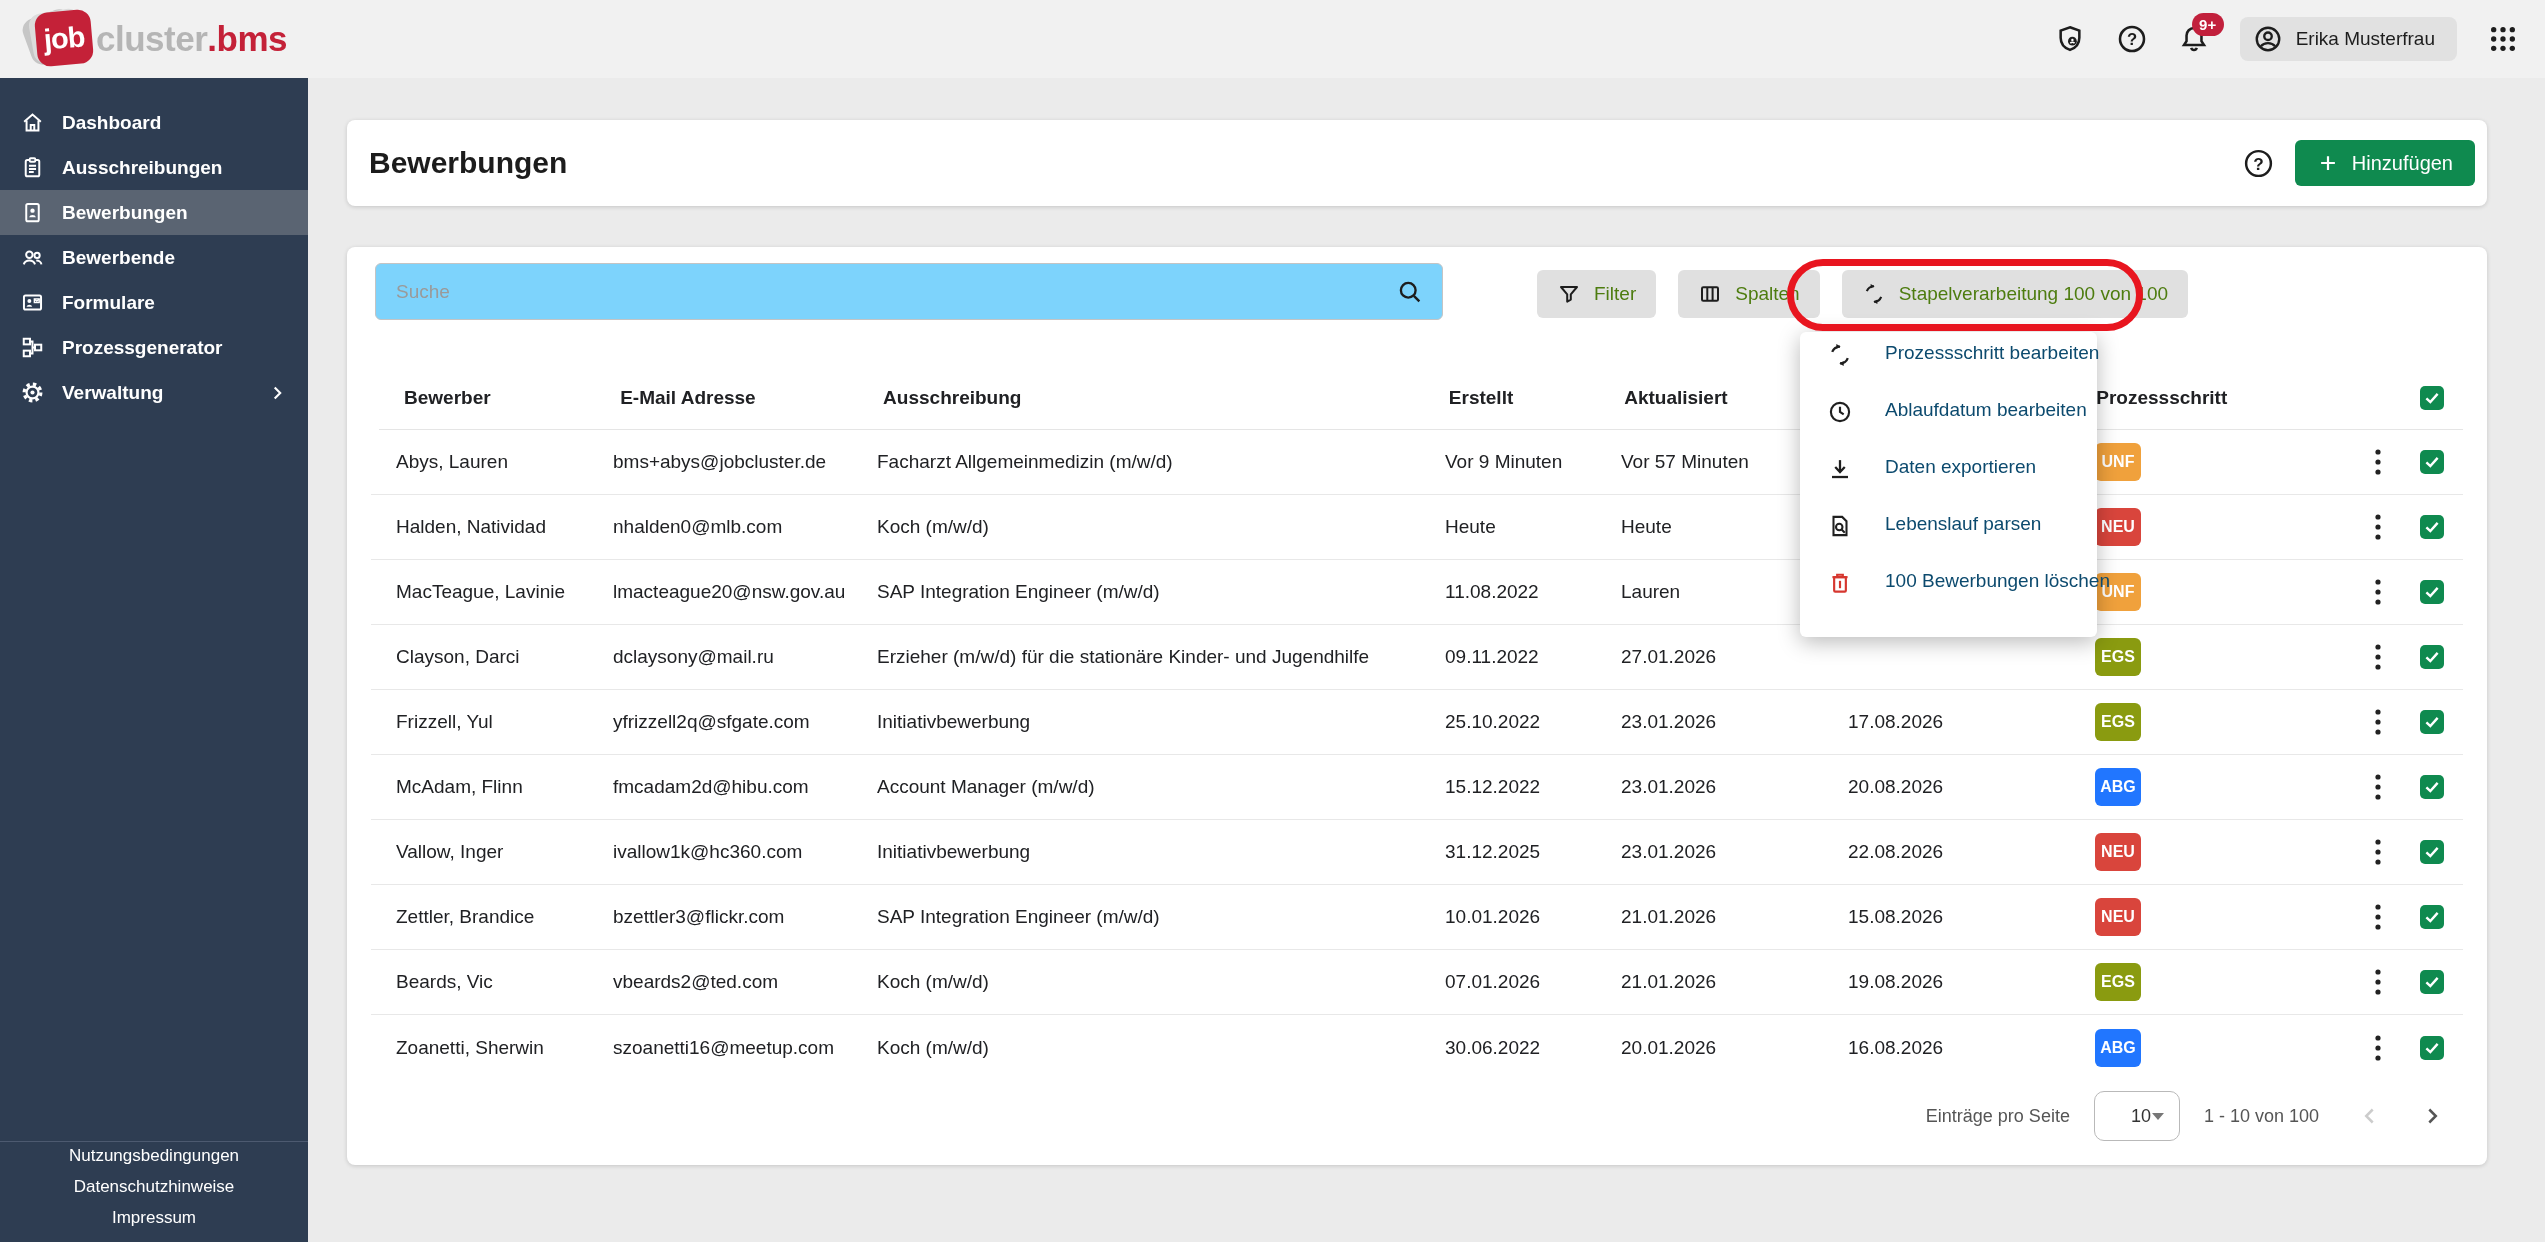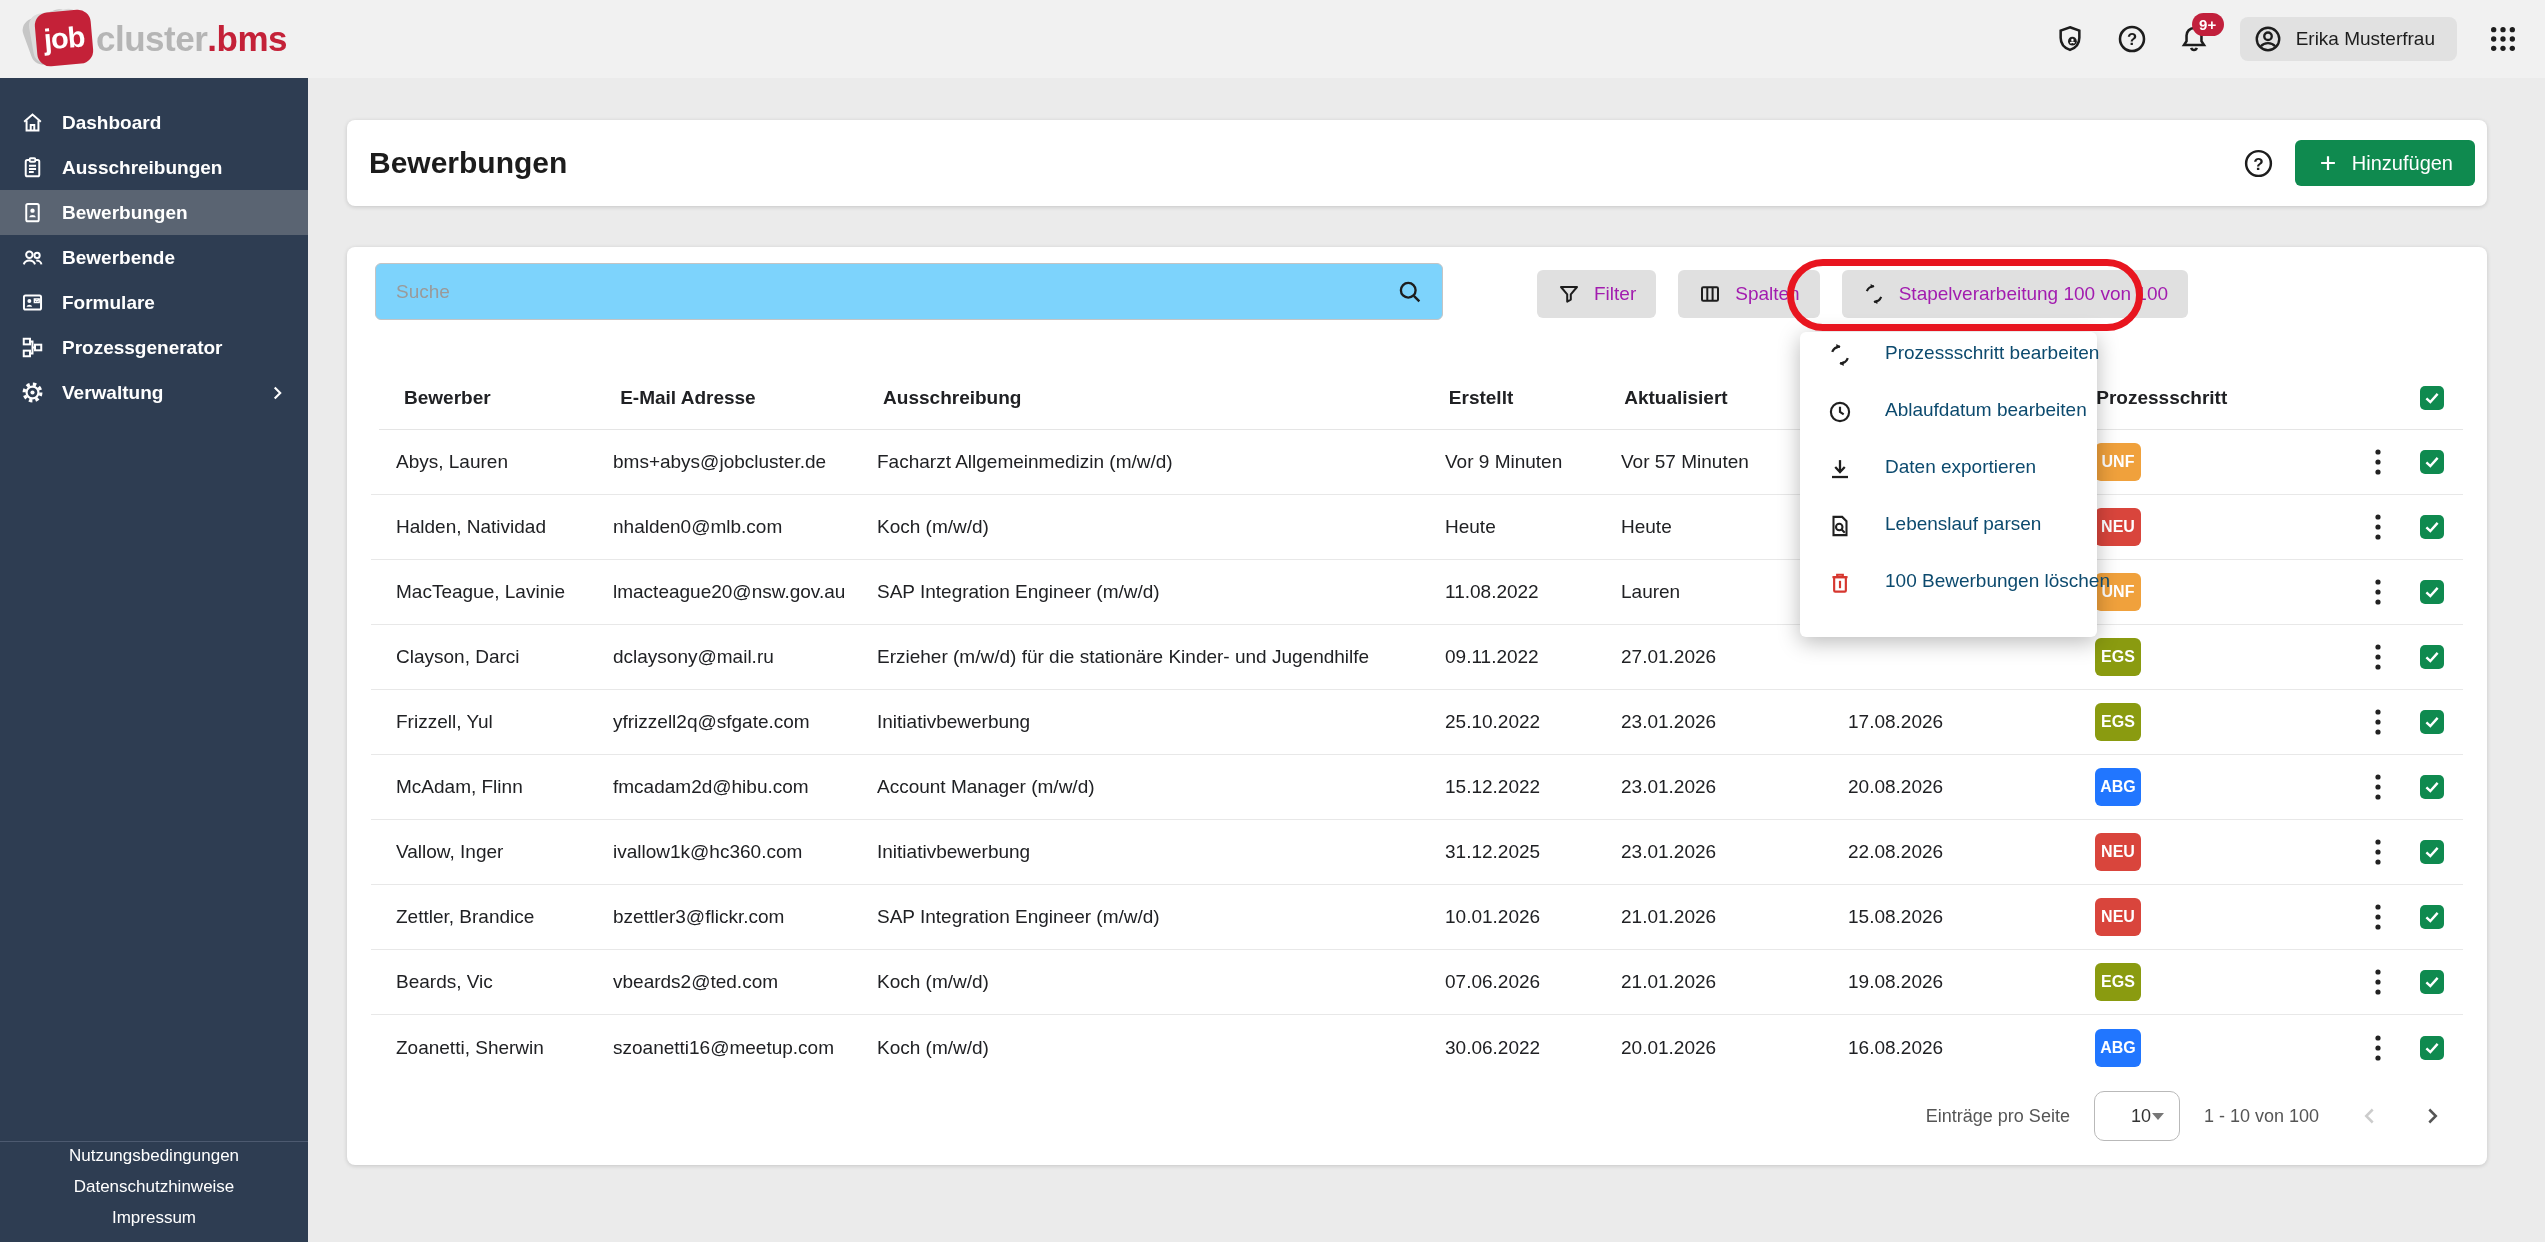--- a/index.html
+++ b/index.html
@@ -81,21 +81,21 @@
   .search-box input {
     flex:1; height:100%; border:none; outline:none; background:transparent;
     font-size:19px; font-family:inherit; color:#333; padding:0 20px;
   }
   .search-box input::placeholder { color:#9a9a9a; }
   .search-glass { margin-right:18px; }
 
   .toolbar-btns { position:absolute; left:1190px; top:23px; display:flex; gap:22px; }
   .btn-gray {
     height:48px; background:#e0e0e0; border:none; border-radius:6px;
-    font-size:19px; font-family:inherit; color:#a21caf;
+    font-size:19px; font-family:inherit; color:#4d7c0f;
     display:flex; align-items:center; gap:13px; padding:0 20px; cursor:pointer; white-space:nowrap;
   }
 
   .annotation {
     position:absolute; left:1440px; top:12px; width:356px; height:72px;
     border:7px solid #e8151f; border-radius:40px; z-index:30; pointer-events:none;
   }
 
   
   .menu {
@@ -643,21 +643,21 @@
           <polyline points="4.5,12.5 9.8,17.5 19.5,6.5"></polyline>
         </svg>
       </span>
     </div>
   </div>
 
   <div class="tr">
     <div class="td c1">Beards, Vic</div>
     <div class="td c2">vbeards2@ted.com</div>
     <div class="td c3">Koch (m/w/d)</div>
-    <div class="td c4">07.06.2026</div>
+    <div class="td c4">07.01.2026</div>
     <div class="td c5">21.01.2026</div>
     <div class="td c6">19.08.2026</div>
     <div class="td cb"><span class="badge" style="background: rgb(138, 155, 16);">EGS</span></div>
     <div class="ckeb">
       <span class="kebab">
         <svg width="8" height="30" viewBox="0 0 8 30" fill="#222">
           <circle cx="4" cy="5" r="2.6"></circle>
               <circle cx="4" cy="15" r="2.6"></circle>
               <circle cx="4" cy="25" r="2.6"></circle>
         </svg>

